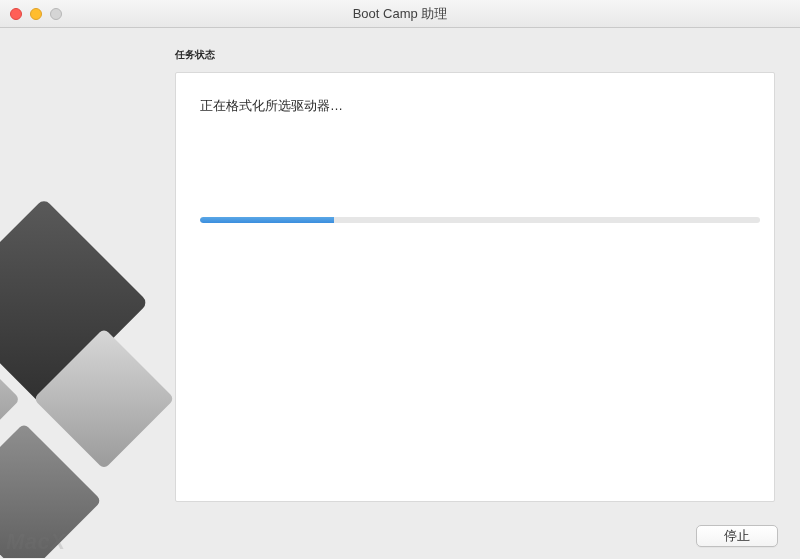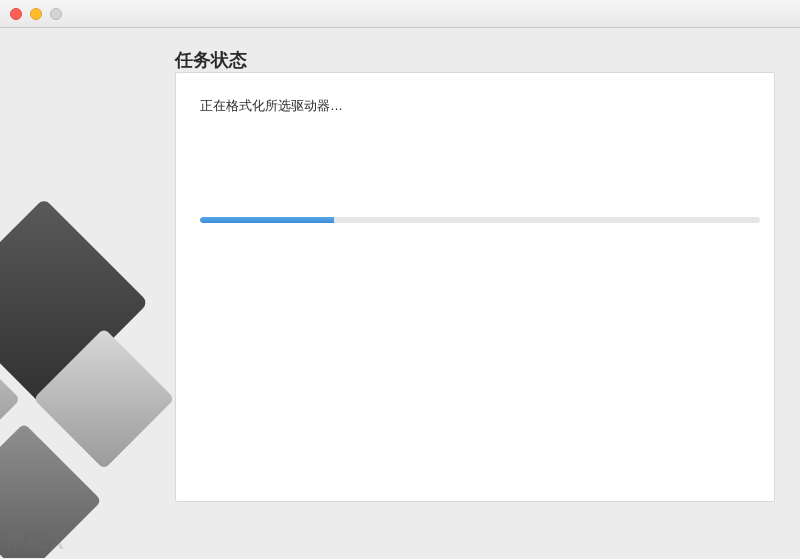--- a/index.html
+++ b/index.html
@@ -51,21 +51,21 @@
       top: 150px;
       width: 260px;
       height: 380px;
       pointer-events: none;
     }
 
     .heading {
       position: absolute;
       left: 175px;
       top: 20px;
-      font-size: 18px;
+      font-size: 10px;
       font-weight: bold;
       color: #2b2b2b;
       text-align: right;
     }
 
     .panel {
       position: absolute;
       left: 175px;
       top: 44px;
       width: 600px;
@@ -134,20 +134,21 @@
   </style>
 </head>
 <body>
 
 <div class="title-bar">
   <div class="traffic-lights">
     <div class="tl close"></div>
     <div class="tl min"></div>
     <div class="tl zoom"></div>
   </div>
+  <div class="title-text">Boot Camp 助理</div>
 </div>
 
 <div class="window-body">
 
   <div class="diamond-stack">
     <svg width="260" height="380" viewBox="0 0 260 380">
       <defs>
         <linearGradient id="gTop" x1="0" y1="0" x2="1" y2="1">
           <stop offset="0" stop-color="#5a5a5a"></stop>
           <stop offset="1" stop-color="#2f2f2f"></stop>
@@ -186,15 +187,18 @@
 
   <div class="heading">任务状态</div>
 
   <div class="panel">
     <div class="status-text">正在格式化所选驱动器…</div>
     <div class="progress-wrap">
       <div class="progress-fill" style="width:24%"></div>
     </div>
   </div>
 
+  <div class="button-row">
+    <button class="mac-button">停止</button>
+  </div>
 
   <div class="watermark">MacX</div>
 </div>
 
 </body></html>

